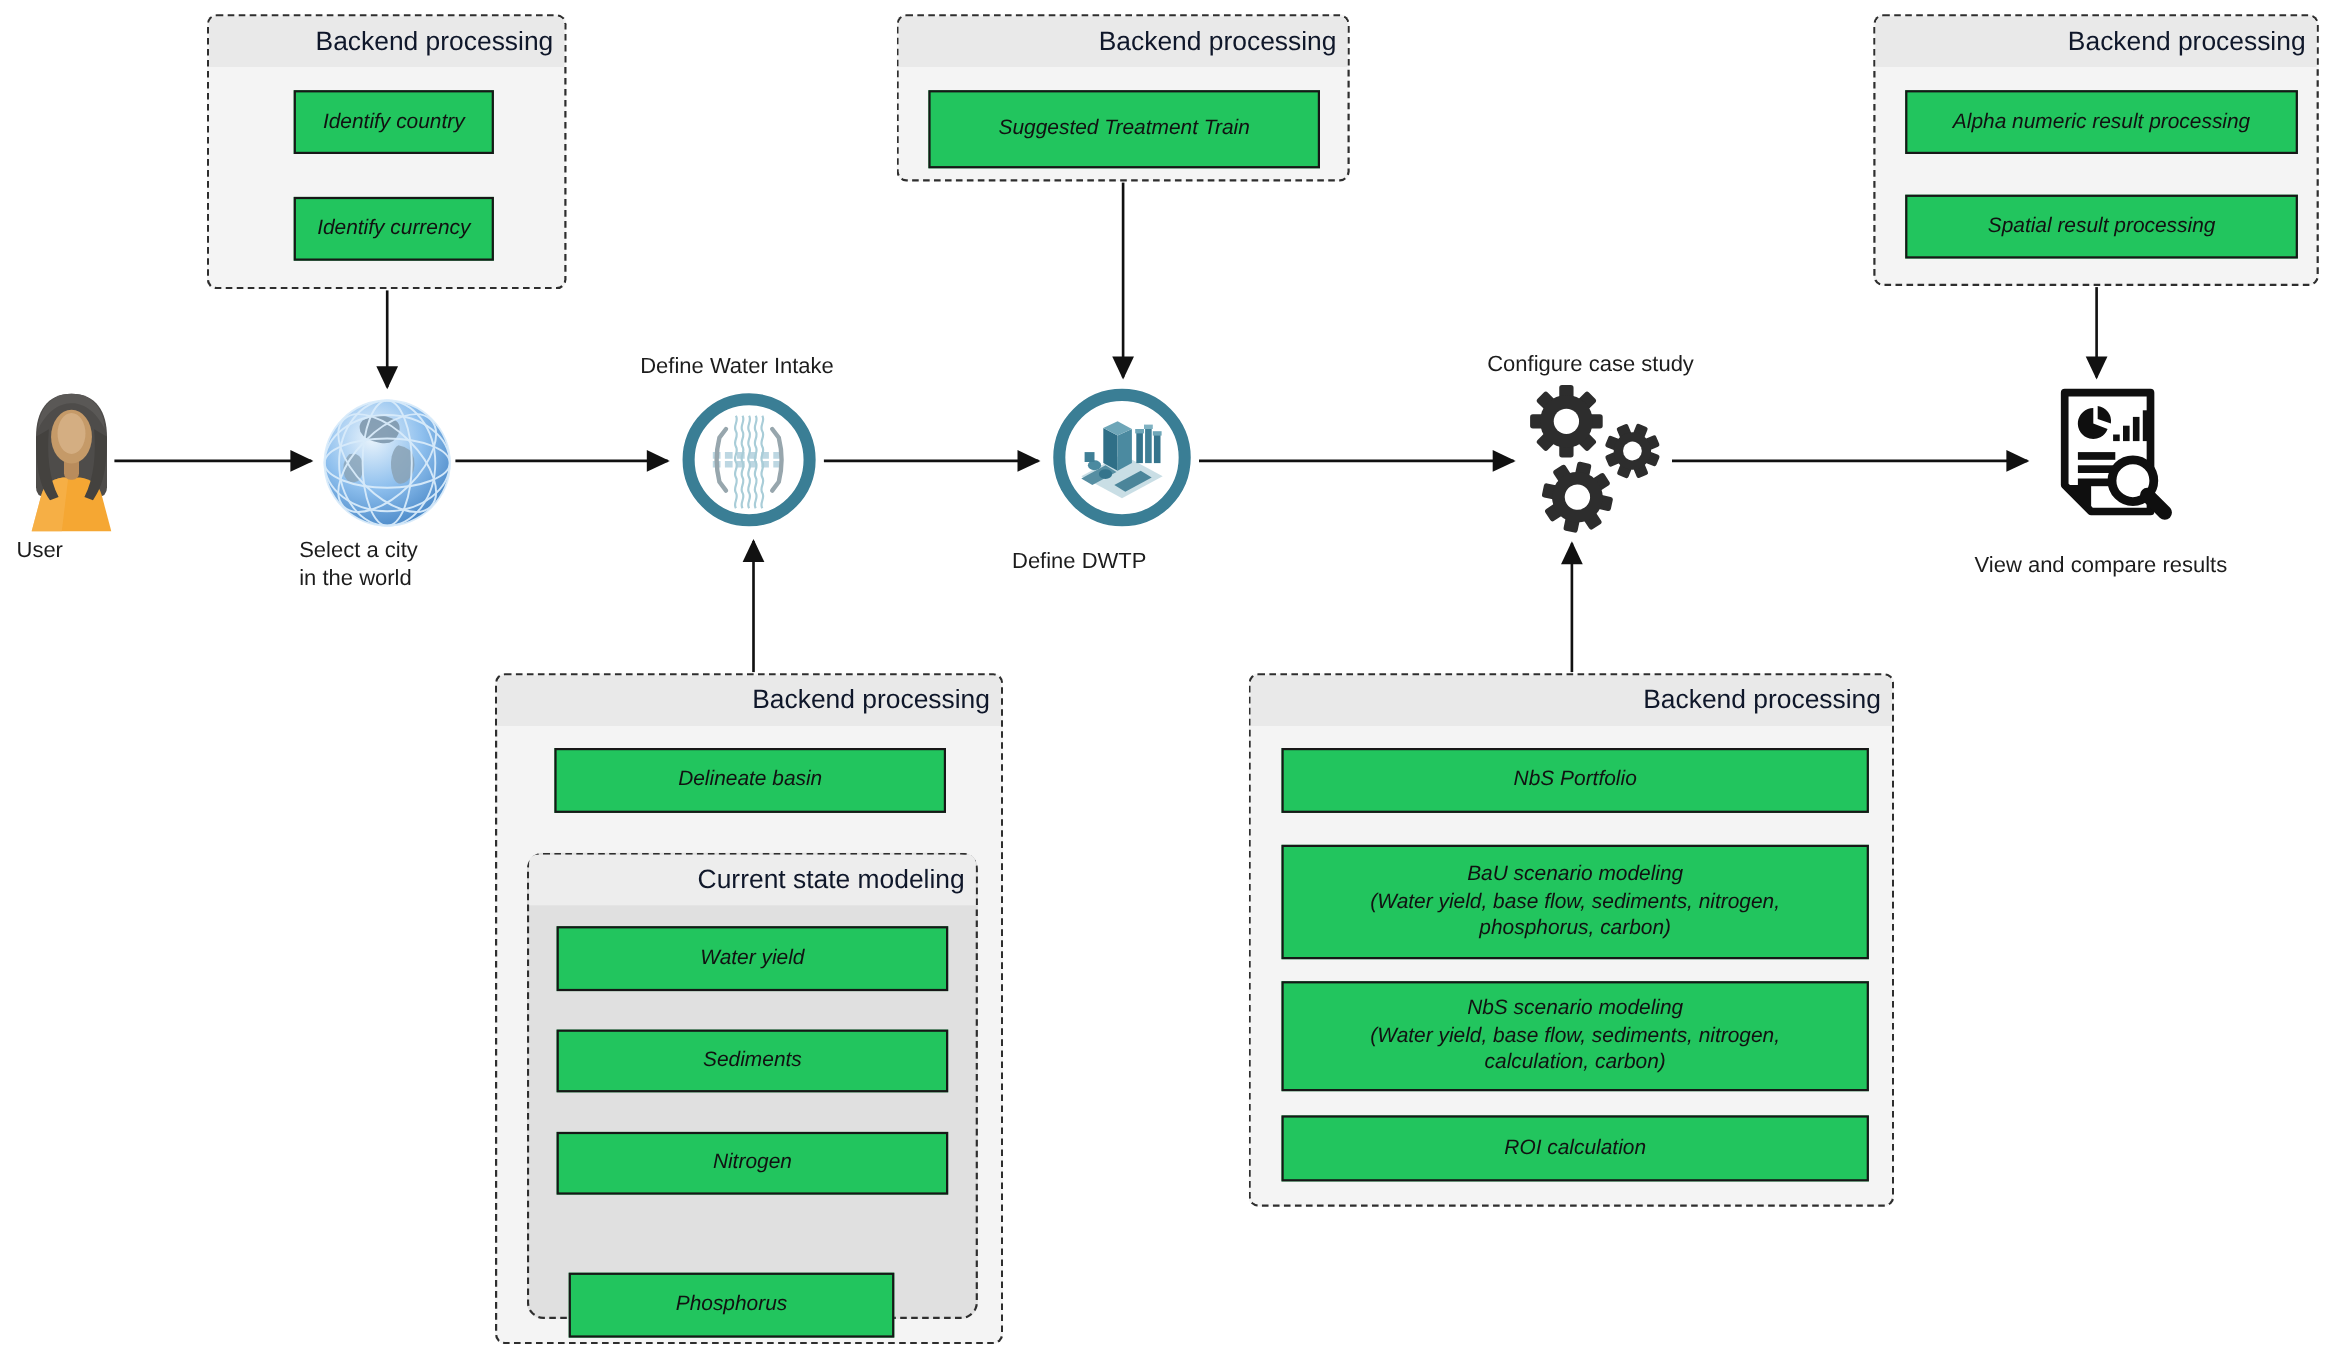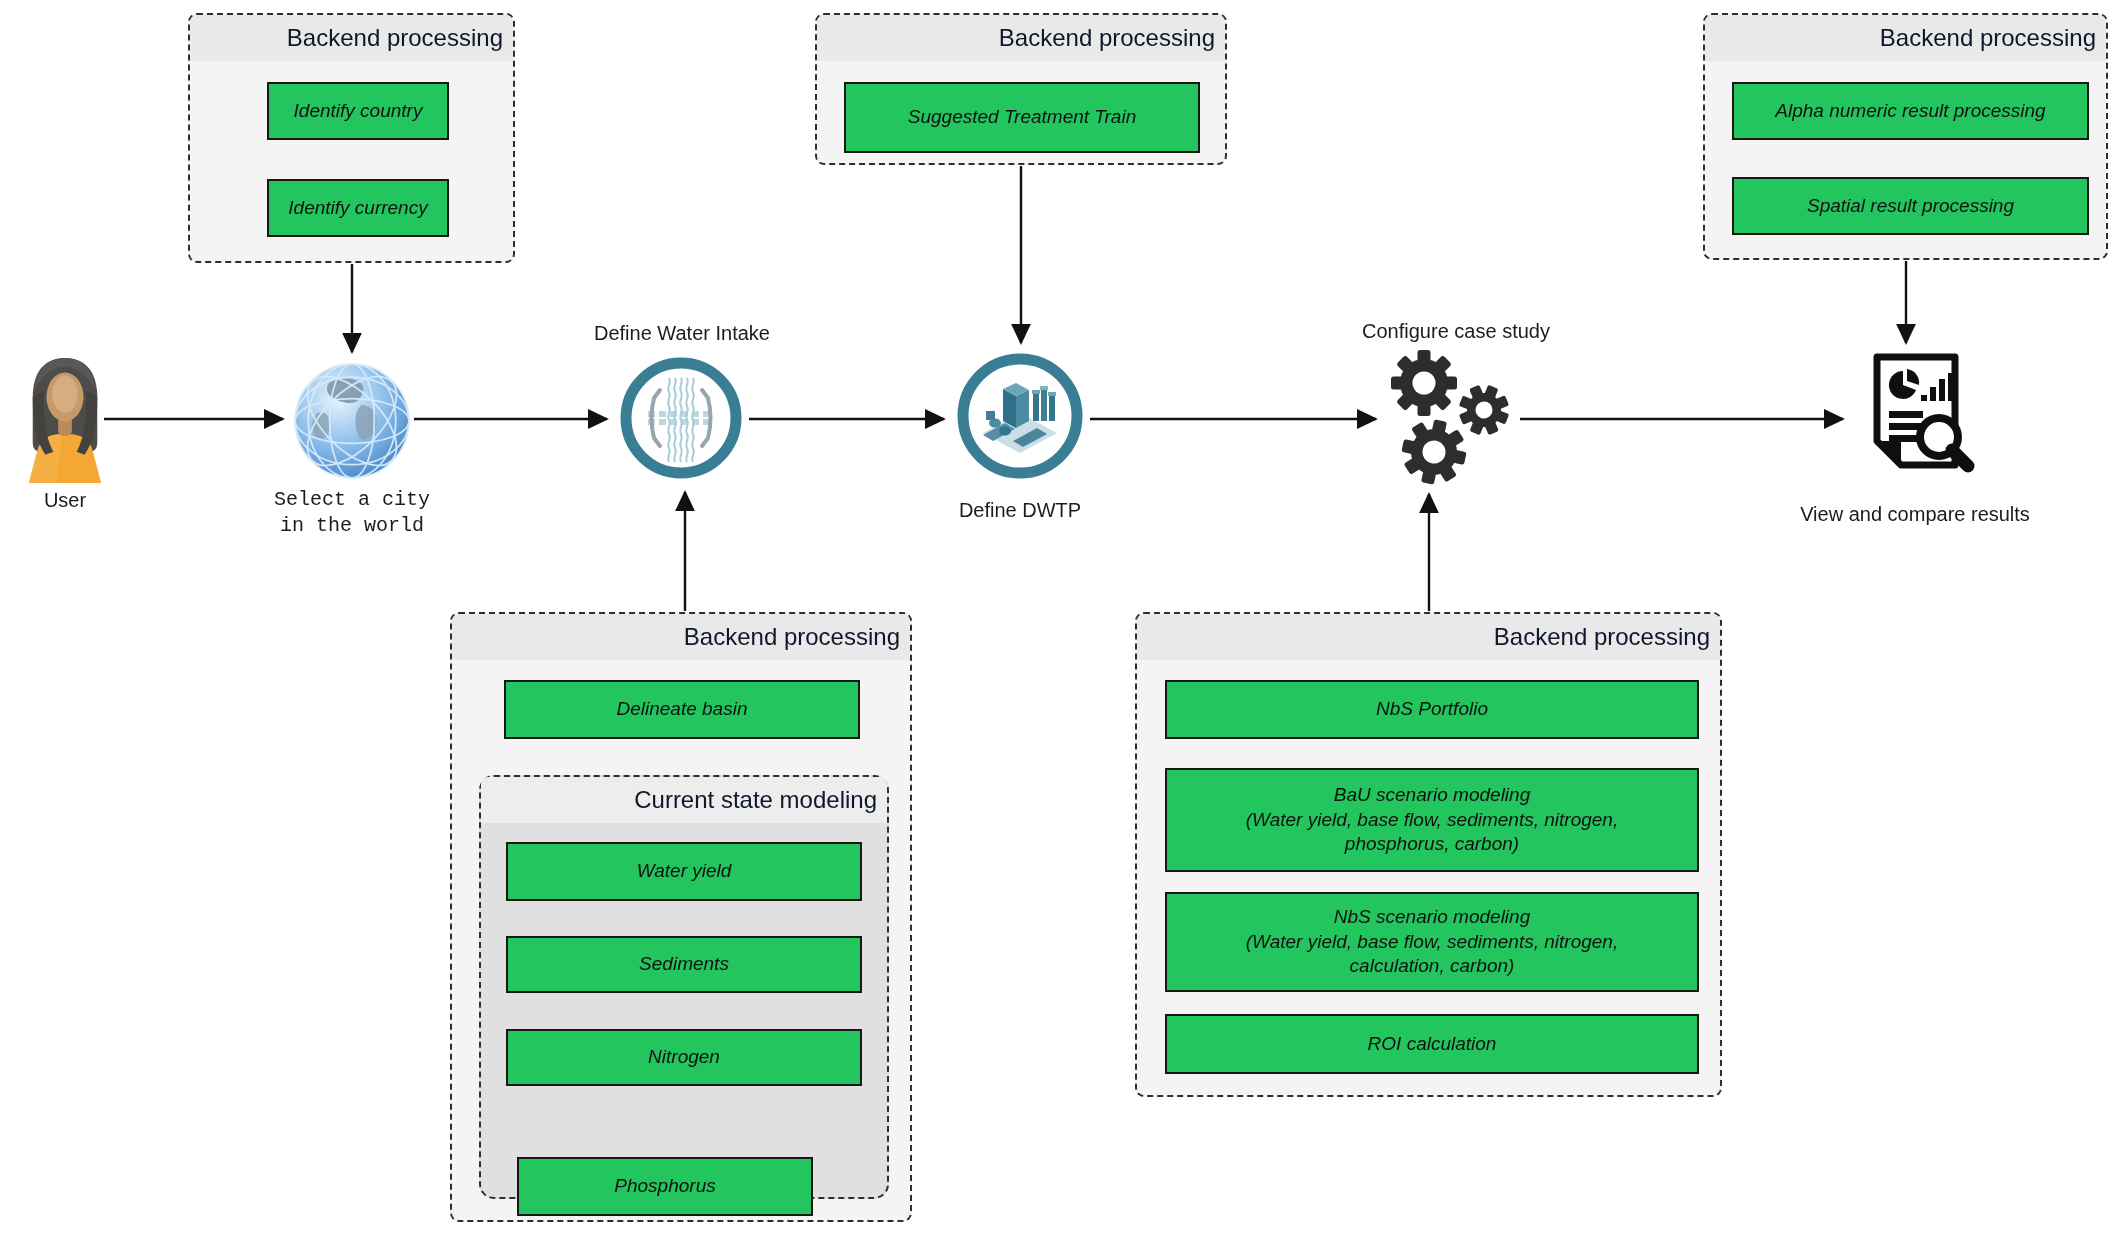--- a/index.html
+++ b/index.html
@@ -23,21 +23,21 @@
     position:absolute;background:#e0e0e0;border:2px dashed #2e2e2e;border-radius:15px;
     box-sizing:border-box;
   }
   .inner .band{background:#ededed;}
   .item{
     position:absolute;background:#22c55e;border:2px solid #171717;box-sizing:border-box;
     display:flex;align-items:center;justify-content:center;text-align:center;
     font-size:19px;line-height:1.3;color:#111;white-space:pre-line;padding:2px 8px;font-style:italic;
   }
   .node-label{
-    position:absolute;text-align:center;font-size:20px;line-height:1.3;color:#1c1c1c;
+    position:absolute;font-size:20px;line-height:1.3;color:#1c1c1c;
     white-space:pre-line;
   }
   .iconbox{position:absolute;}
   svg{display:block;}
   #arrow-layer{position:absolute;left:0;top:0;pointer-events:none;}
 </style>
 </head>
 <body>
 
 <div id="canvas">
@@ -142,21 +142,21 @@
         <circle cx="60" cy="60" r="56"></circle>
         <ellipse cx="60" cy="60" rx="22" ry="56"></ellipse>
         <ellipse cx="60" cy="60" rx="43" ry="56"></ellipse>
         <ellipse cx="60" cy="60" rx="56" ry="22"></ellipse>
         <ellipse cx="60" cy="60" rx="56" ry="43"></ellipse>
         <ellipse cx="60" cy="60" rx="55" ry="28" transform="rotate(45 60 60)"></ellipse>
         <ellipse cx="60" cy="60" rx="55" ry="28" transform="rotate(-45 60 60)"></ellipse>
       </g>
     </svg>
   </div>
-  <div class="node-label" style="left:272px;top:487px;width:160px;font-family:Liberation Mono, monospace;">Select a city
+  <div class="node-label" style="left:272px;top:487px;width:160px;">Select a city
 in the world</div>
 
   <div class="node-label" style="left:582px;top:320px;width:200px;">Define Water Intake</div>
   <div class="iconbox" style="left:616px;top:353px;width:130px;height:130px;">
     <svg width="130" height="130" viewBox="0 0 130 130">
       <circle cx="65" cy="65" r="55" fill="#ffffff" stroke="#3a7e95" stroke-width="11"></circle>
       <g stroke="#bdd7e2" stroke-width="6" stroke-dasharray="7,4">
         <line x1="32" y1="61" x2="98" y2="61"></line>
         <line x1="32" y1="69" x2="98" y2="69"></line>
       </g>

